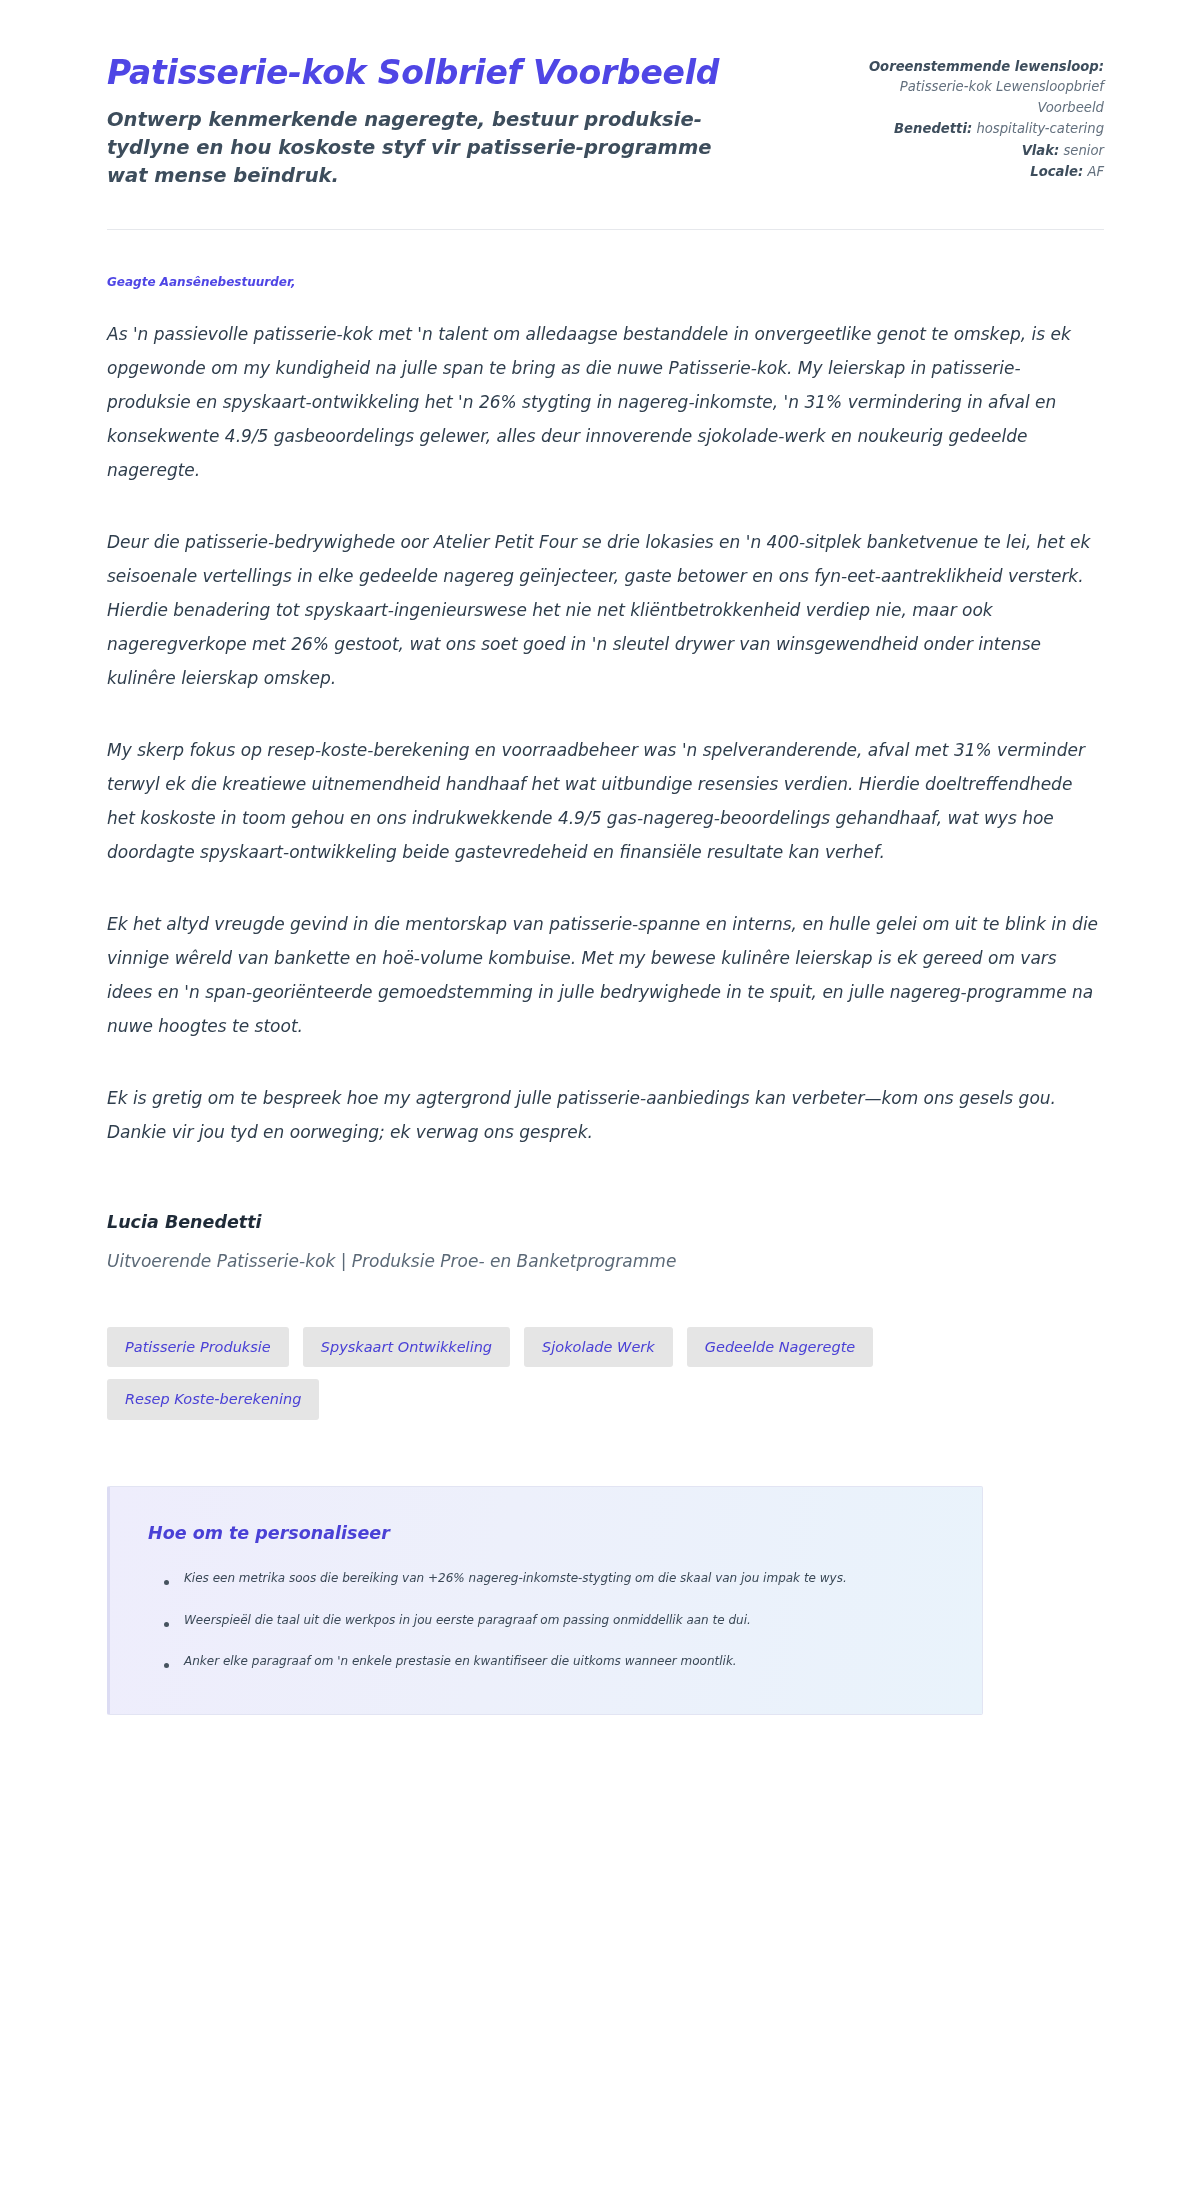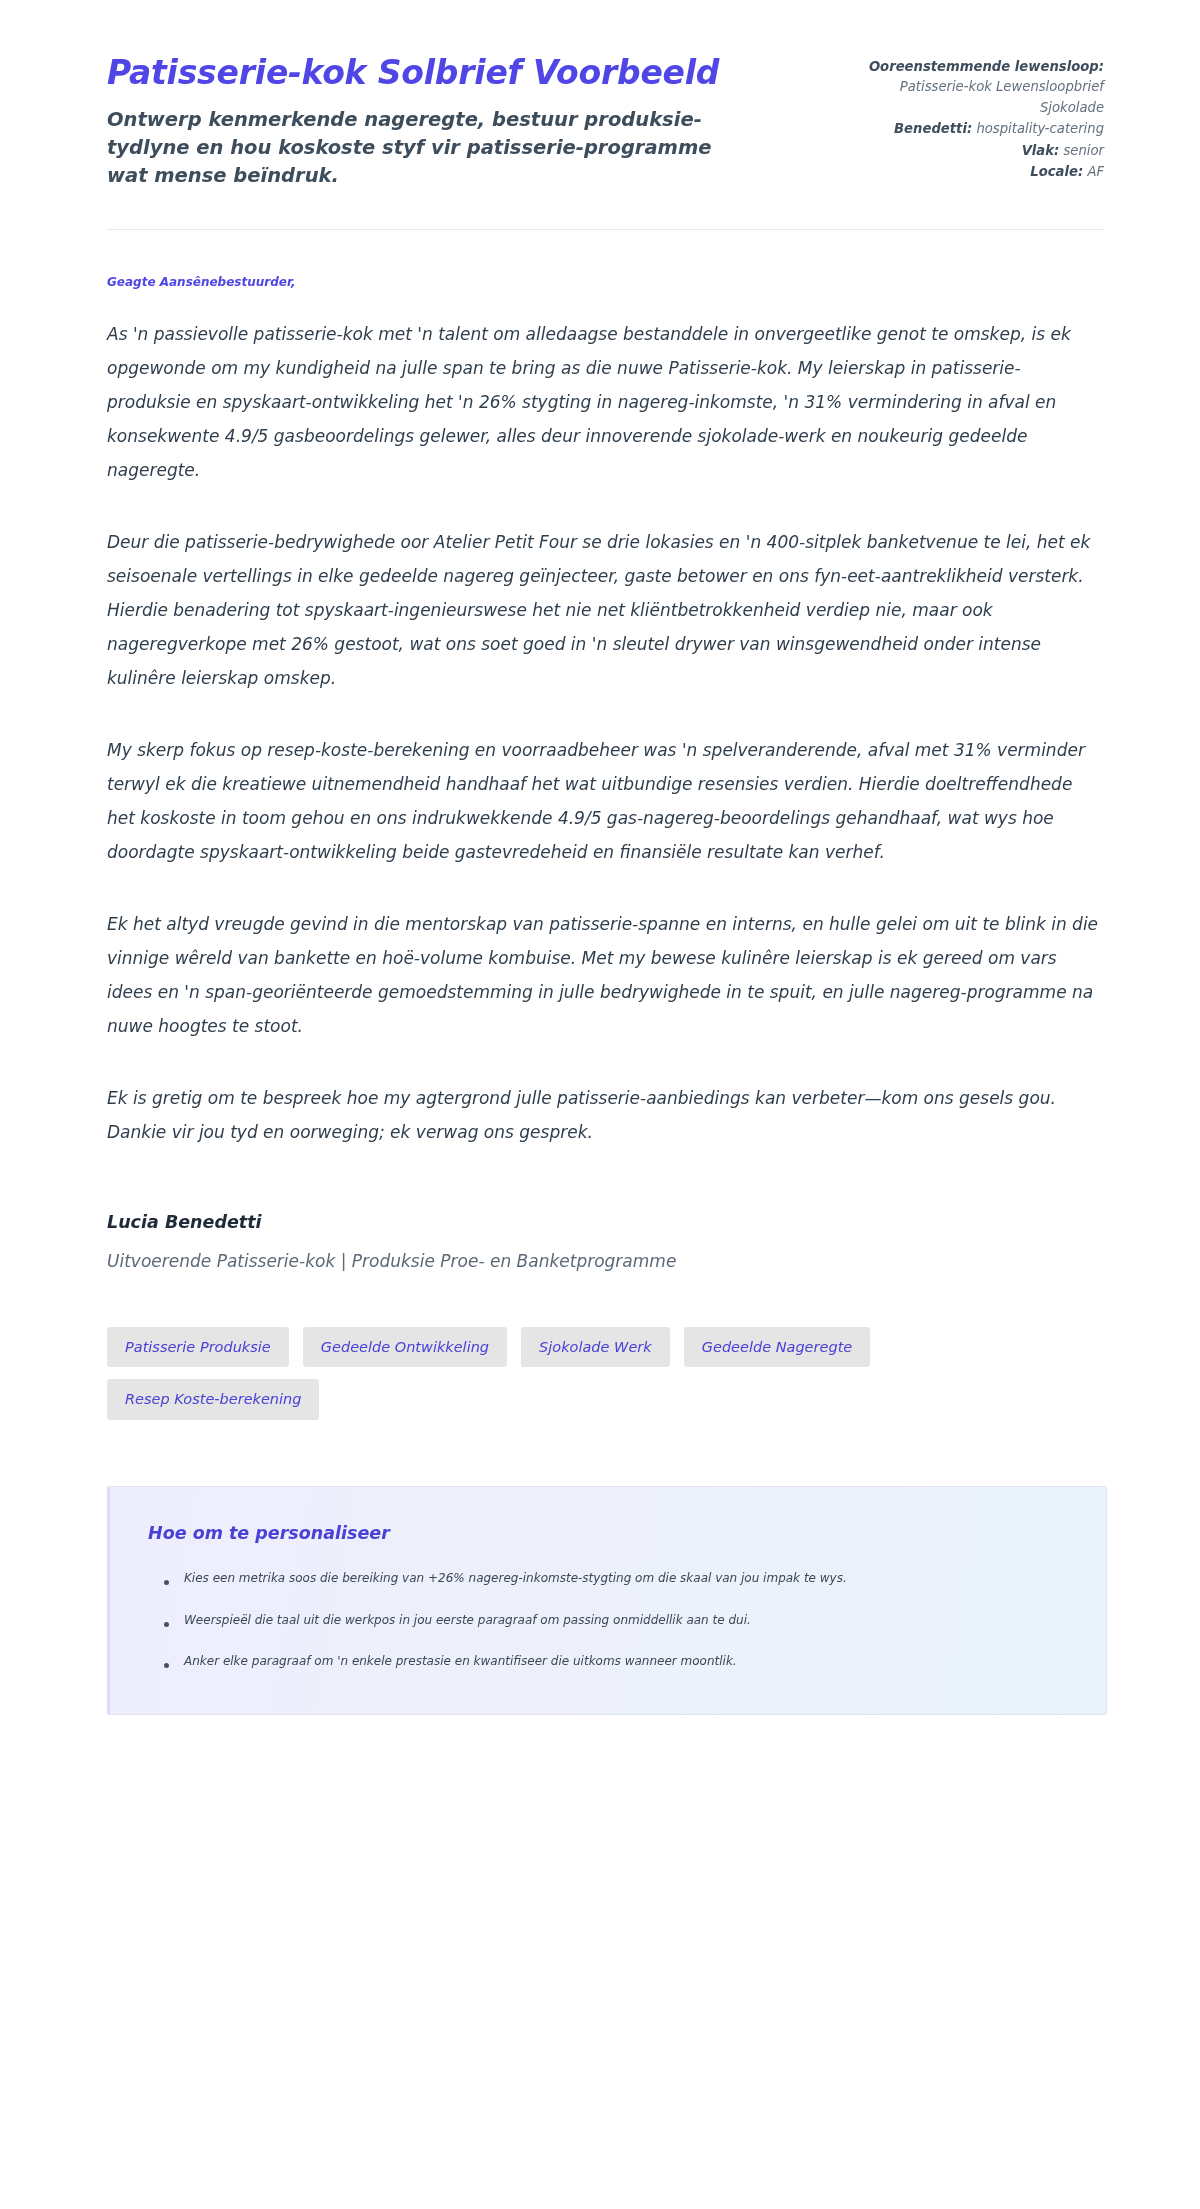--- a/index.html
+++ b/index.html
@@ -119,21 +119,21 @@
     line-height: 1;
     padding: 13px 18px;
     border-radius: 3px;
     white-space: nowrap;
   }
 
   
   .callout {
     margin-top: 66px;
     box-sizing: border-box;
-    width: 1000px;
+    width: 876px;
     background: linear-gradient(100deg, #eeedfc 0%, #edf0fb 45%, #e9f3fb 100%);
     border: 1px solid #e2e4f3;
     border-left: 3px solid #dcdcf3;
     border-radius: 2px;
     padding: 34px 40px 40px 38px;
   }
   .callout-title {
     margin: 0 0 22px 0;
     font-size: 17.5px;
     font-weight: 700;
@@ -172,21 +172,21 @@
 
   <header class="header">
     <div class="header-left">
       <h1 class="doc-title">Patisserie-kok Solbrief Voorbeeld</h1>
       <p class="doc-subtitle">Ontwerp kenmerkende nageregte, bestuur produksie-tydlyne en hou koskoste styf vir patisserie-programme wat mense beïndruk.</p>
     </div>
 
     <aside class="header-meta">
       <div class="meta-row">
         <span class="meta-label">Ooreenstemmende lewensloop:</span>
-        <span class="meta-value">Patisserie-kok Lewensloopbrief Sjokolade</span>
+        <span class="meta-value">Patisserie-kok Lewensloopbrief Voorbeeld</span>
       </div>
       <div class="meta-row">
         <span class="meta-label">Benedetti:</span>
         <span class="meta-value">hospitality-catering</span>
       </div>
       <div class="meta-row">
         <span class="meta-label">Vlak:</span>
         <span class="meta-value">senior</span>
       </div>
       <div class="meta-row">
@@ -208,21 +208,21 @@
     <p class="para">Ek is gretig om te bespreek hoe my agtergrond julle patisserie-aanbiedings kan verbeter—kom ons gesels gou. Dankie vir jou tyd en oorweging; ek verwag ons gesprek.</p>
   </section>
 
   <section class="signature">
     <p class="sign-name">Lucia Benedetti</p>
     <p class="sign-role">Uitvoerende Patisserie-kok | Produksie Proe- en Banketprogramme</p>
   </section>
 
   <section class="tags">
     <span class="tag">Patisserie Produksie</span>
-    <span class="tag">Gedeelde Ontwikkeling</span>
+    <span class="tag">Spyskaart Ontwikkeling</span>
     <span class="tag">Sjokolade Werk</span>
     <span class="tag">Gedeelde Nageregte</span>
     <span class="tag">Resep Koste-berekening</span>
   </section>
 
   <section class="callout">
     <h2 class="callout-title">Hoe om te personaliseer</h2>
     <ul class="callout-list">
       <li>Kies een metrika soos die bereiking van +26% nagereg-inkomste-stygting om die skaal van jou impak te wys.</li>
       <li>Weerspieël die taal uit die werkpos in jou eerste paragraaf om passing onmiddellik aan te dui.</li>

